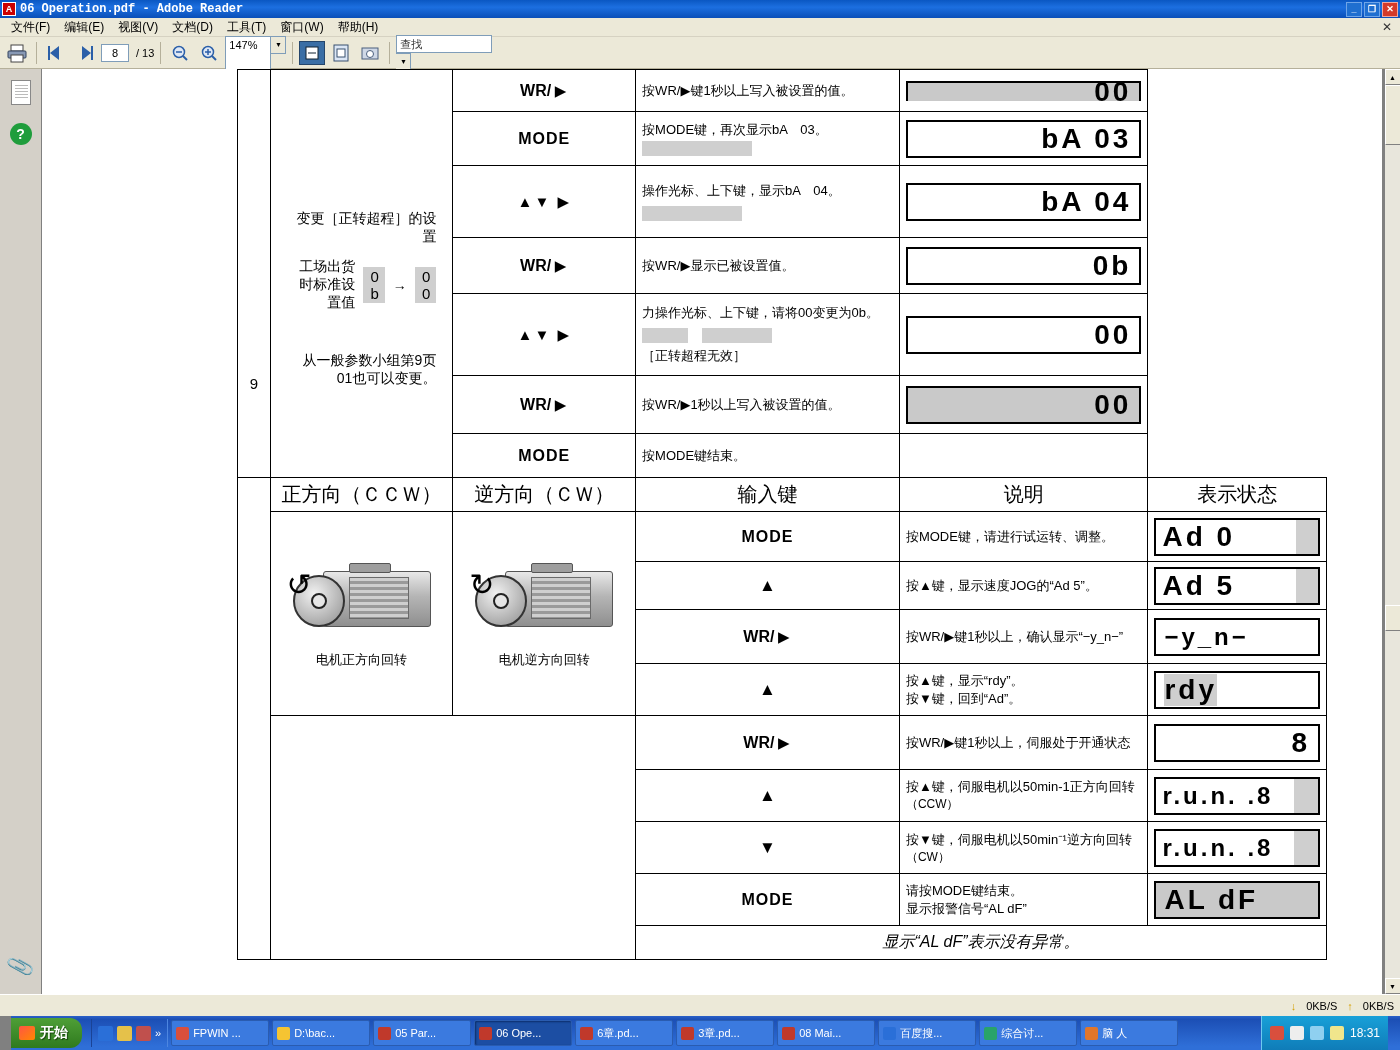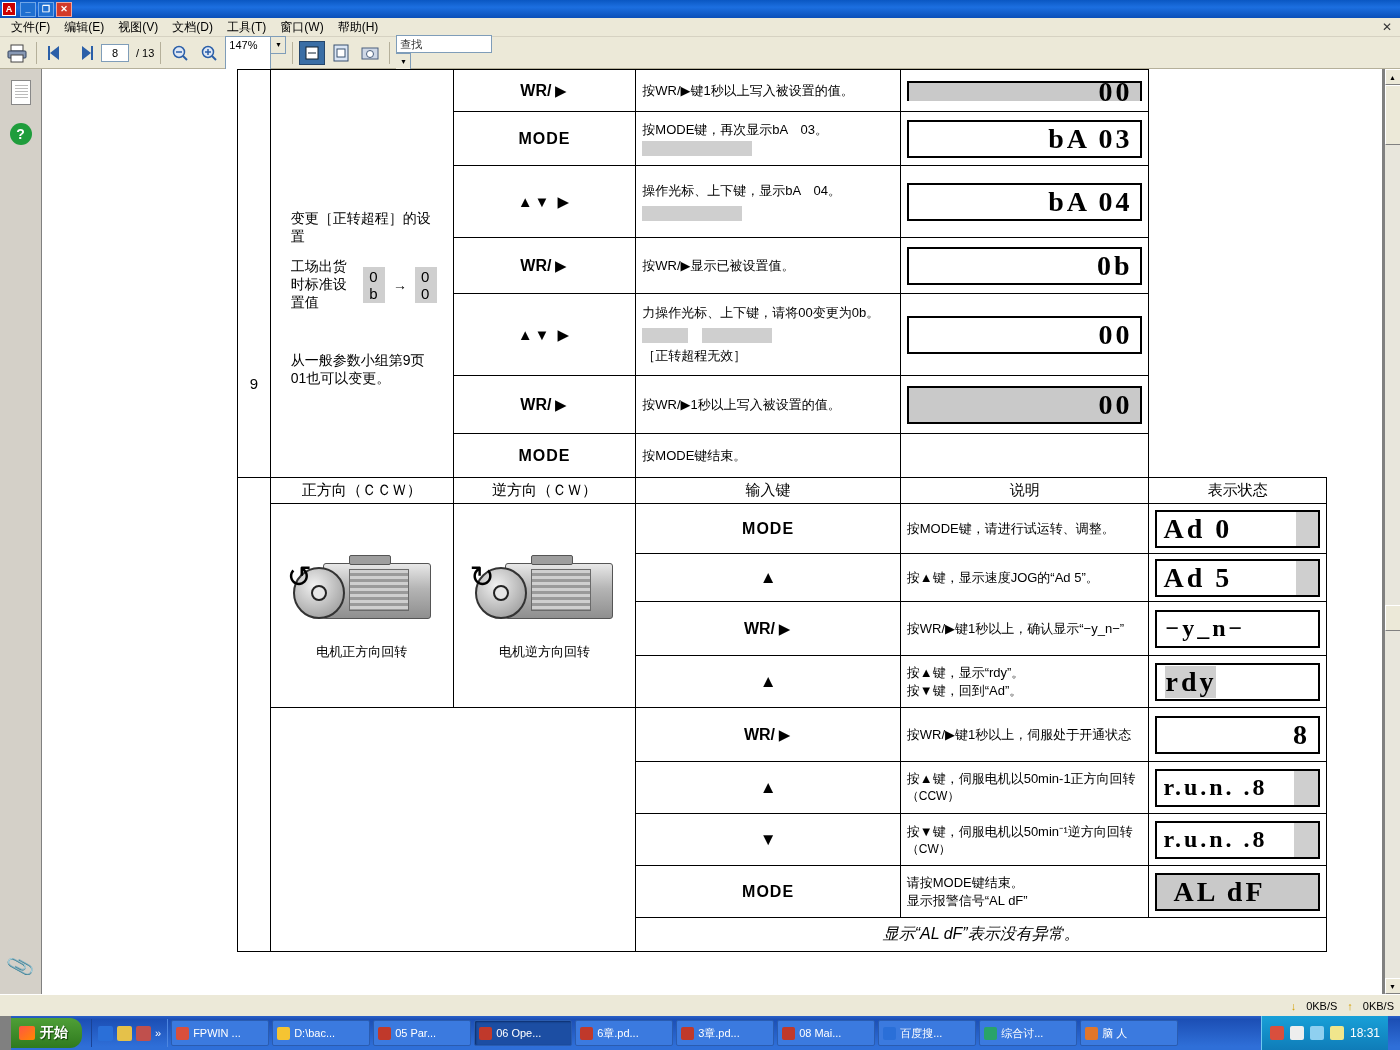--- a/index.html
+++ b/index.html
@@ -146,31 +146,31 @@
     margin-left:auto; height:34px; background:linear-gradient(to bottom,#18a0d8,#0f7cb8);
     display:flex; align-items:center; gap:6px; padding:0 8px; color:#fff; font-size:12px;
     border-left:1px solid #6fc9ef;
   }
   .tray-ico { width:14px; height:14px; border-radius:2px; }
   
   .pdfwrap { position:absolute; left:195px; top:0; width:1090px; }
   table.doc { border-collapse:collapse; font-size:13px; color:#000; table-layout:fixed; }
   table.doc td { border:1px solid #000; vertical-align:middle; padding:3px 6px; }
   .c-num { width:38px; text-align:center; font-size:15px; }
-  .c-desc { width:192px; }
+  .c-desc { width:192px;text-align:right; }
   .c-desc2 { width:192px; }
   .c-key { width:95px; text-align:center; }
   .c-expl { width:330px; }
   .c-disp { width:205px; }
   .keyword { font-family:"Liberation Sans", sans-serif; font-weight:bold; font-size:16px; letter-spacing:1px; }
   .wr { font-weight:bold; font-size:16px; }
   .arrows { font-size:15px; letter-spacing:2px; }
   .lcd {
     border:2px solid #000; height:38px; display:flex; align-items:center;
-    justify-content:flex-end; padding:0 8px; font-family:Liberation Serif, serif;
+    justify-content:flex-end; padding:0 8px; font-family:Liberation Sans, sans-serif;
     font-size:28px; font-weight:bold; letter-spacing:3px; background:#fff;
   }
   .lcd.grey { background:#c9c9c9; }
   .lcd.small { font-size:24px; }
   .hl { background:#cfcfcf; }
   .hlbox { display:inline-block; background:#cfcfcf; width:110px; height:15px; vertical-align:middle;}
   .hlbox.s { width:46px; }
   .hlbox.m { width:70px; }
   .motor-cell { text-align:center; padding:8px 4px 6px; }
   .motor { width:150px; height:88px; margin:0 auto; position:relative; }
@@ -192,29 +192,30 @@
     position:absolute; left:6px; top:16px; width:52px; height:52px; border-radius:50%;
     background:radial-gradient(circle at 40% 35%,#f1f1f1,#8e8e8e);
     border:2px solid #333;
   }
   .m-hub {
     position:absolute; left:24px; top:34px; width:16px; height:16px; border-radius:50%;
     background:#e6e6e6; border:2px solid #222;
   }
   .m-arrow { position:absolute; left:0px; top:8px; font-size:30px; color:#000; }
   .m-caption { font-size:13px; margin-top:4px; }
-  .hdr-cell { text-align:center; font-size:15px; }
+  .hdr-cell { text-align:center; font-size:20px; }
   .topnote { text-align:center; font-size:14px; padding:2px 4px; }
   .small-note { font-size:12px; }
 </style>
 </head>
 <body>
 
 <div class="titlebar">
   <div class="title-icon">A</div>
+  <div class="title-text">06 Operation.pdf - Adobe Reader</div>
   <div class="win-btns">
     <div class="win-btn">_</div>
     <div class="win-btn">❐</div>
     <div class="win-btn close">✕</div>
   </div>
 </div>
 
 <div class="menubar">
   <div class="menu-item">文件(F)</div>
   <div class="menu-item">编辑(E)</div>
@@ -578,21 +579,21 @@
 
           <tr>
             <td class="c-key" style="height:52px;">
               <span class="keyword">MODE</span>
             </td>
             <td class="c-expl">
               <div>请按MODE键结束。</div>
               <div>显示报警信号“AL dF”</div>
             </td>
             <td class="c-disp">
-              <div class="lcd grey" style="justify-content:flex-start; padding-left:16px;">
+              <div class="lcd grey" style="justify-content:flex-start; padding-left:8px;">
                 <span>AL  dF</span>
               </div>
             </td>
           </tr>
 
           <tr>
             <td colspan="3" class="topnote" style="height:34px; font-size:16px;font-style:italic;">显示“AL dF”表示没有异常。</td>
           </tr>
         </tbody>
           </table>

